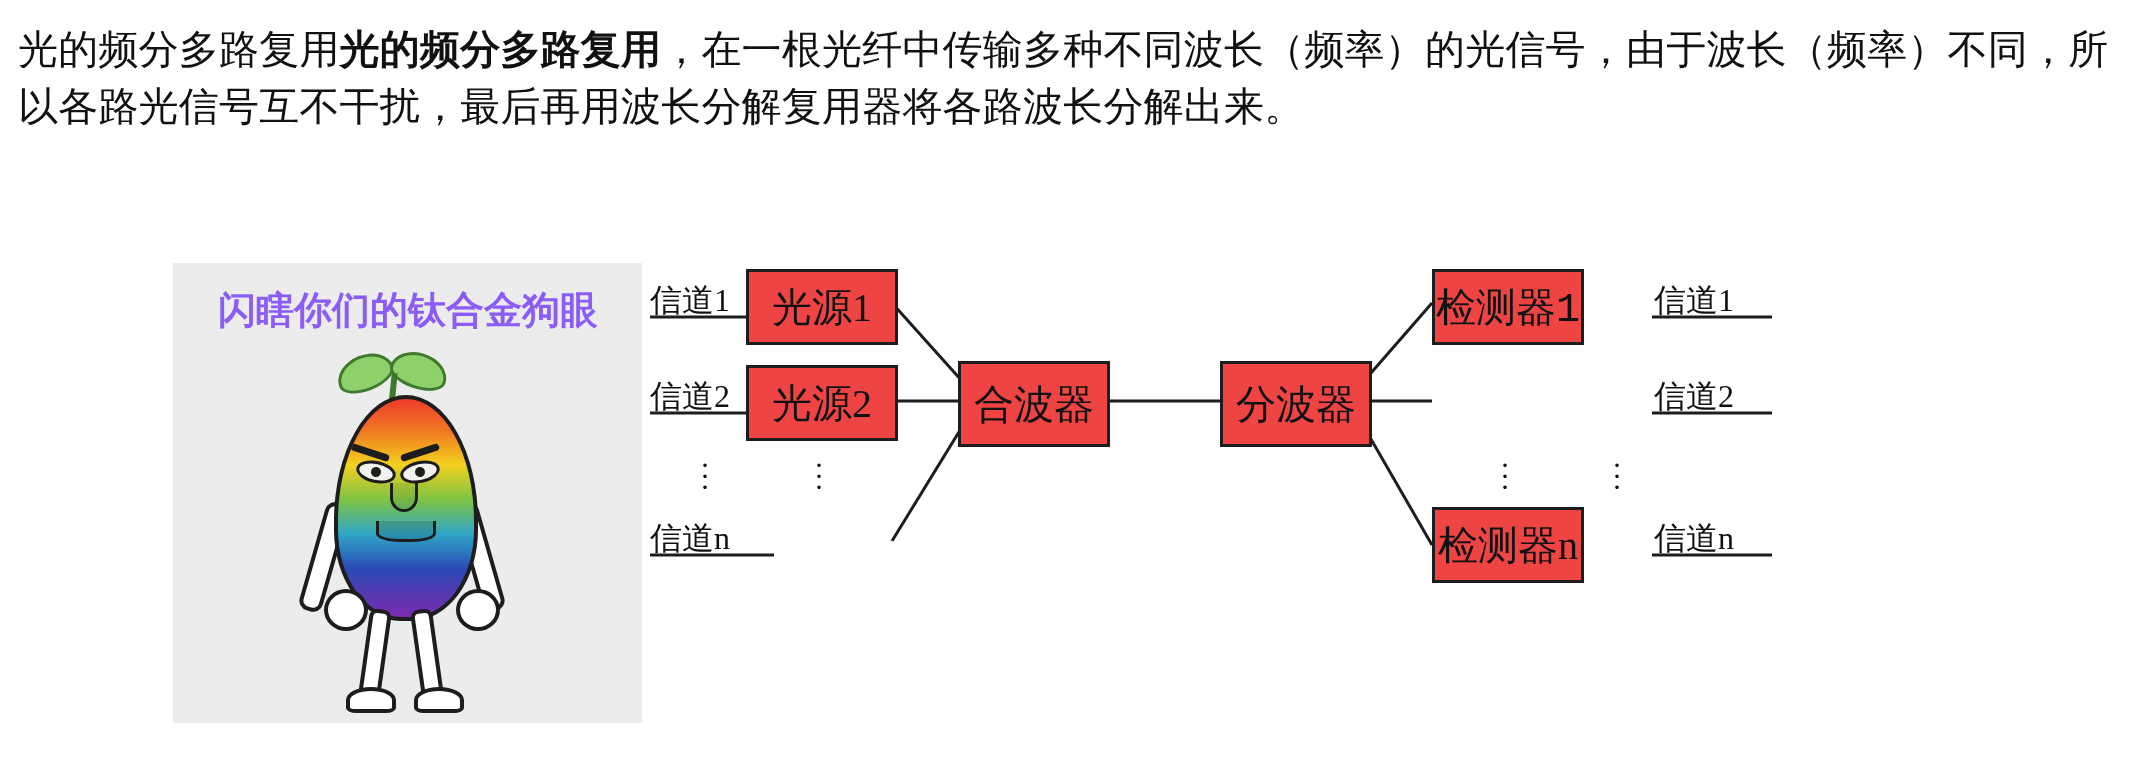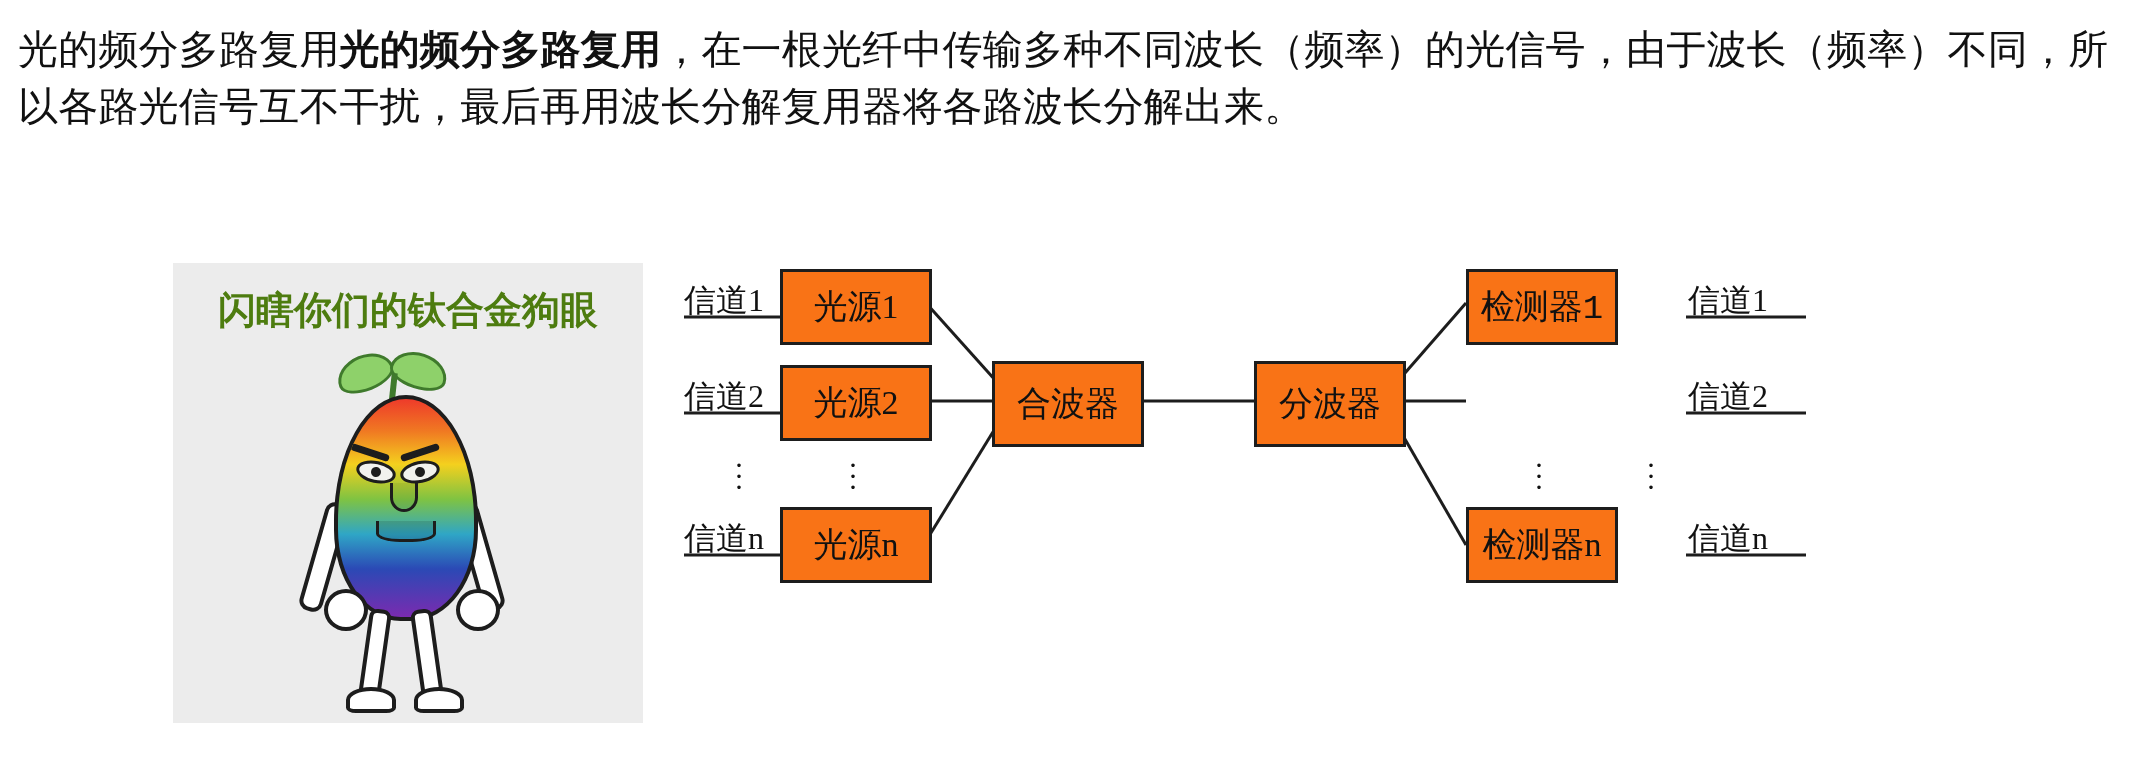--- a/index.html
+++ b/index.html
@@ -50,21 +50,21 @@
     background: #ececec;
   }
   #meme-caption {
     position: absolute;
     left: 0;
     top: 22px;
     width: 470px;
     text-align: center;
     font-size: 38px;
     font-weight: bold;
-    color: #4d7c0f;
+    color: #8b5cf6;
     font-family: "Liberation Serif", "DejaVu Serif", serif;
   }
   
   #meme-figure {
     position: absolute;
     left: 125px;
     top: 88px;
     width: 230px;
     height: 370px;
   }
@@ -207,39 +207,39 @@
     border: 4px solid #1d1d1d;
     border-radius: 50% 50% 20% 20%;
     top: 336px;
   }
   #foot-left { left: 48px; }
   #foot-right { left: 116px; }
 
   
   #wdm-diagram {
     position: absolute;
-    left: 676px;
+    left: 642px;
     top: 0;
     width: 1370px;
     height: 512px;
     background: #ffffff;
   }
   #wdm-svg {
     position: absolute;
     left: 0;
     top: 0;
   }
   .node-box {
     position: absolute;
     border: 3px solid #1d1d1d;
-    background: #f97316;
+    background: #ef4444;
     display: flex;
     align-items: center;
     justify-content: center;
-    font-size: 34px;
+    font-size: 40px;
     color: #111111;
     font-family: "Liberation Serif", "DejaVu Serif", serif;
   }
   .edge-label {
     position: absolute;
     font-size: 32px;
     color: #111111;
     font-family: "Liberation Serif", "DejaVu Serif", serif;
     white-space: nowrap;
   }
@@ -311,21 +311,20 @@
       <line x1="1010" y1="158" x2="1130" y2="158" stroke="#1d1d1d" stroke-width="3"></line>
       <line x1="1010" y1="300" x2="1130" y2="300" stroke="#1d1d1d" stroke-width="3"></line>
     </svg>
 
     <div class="edge-label" style="left:8px; top:24px;">信道1</div>
     <div class="edge-label" style="left:8px; top:120px;">信道2</div>
     <div class="edge-label" style="left:8px; top:262px;">信道n</div>
 
     <div class="node-box" style="left:104px; top:14px;  width:146px; height:70px;">光源1</div>
     <div class="node-box" style="left:104px; top:110px; width:146px; height:70px;">光源2</div>
-    <div class="node-box" style="left:104px; top:252px; width:146px; height:70px;">光源n</div>
 
     <div class="vdots" style="left:48px; top:196px; width:30px;">
         <span>.</span>
         <span>.</span>
         <span>.</span>
       </div>
     <div class="vdots" style="left:162px; top:196px; width:30px;">
         <span>.</span>
         <span>.</span>
         <span>.</span>

